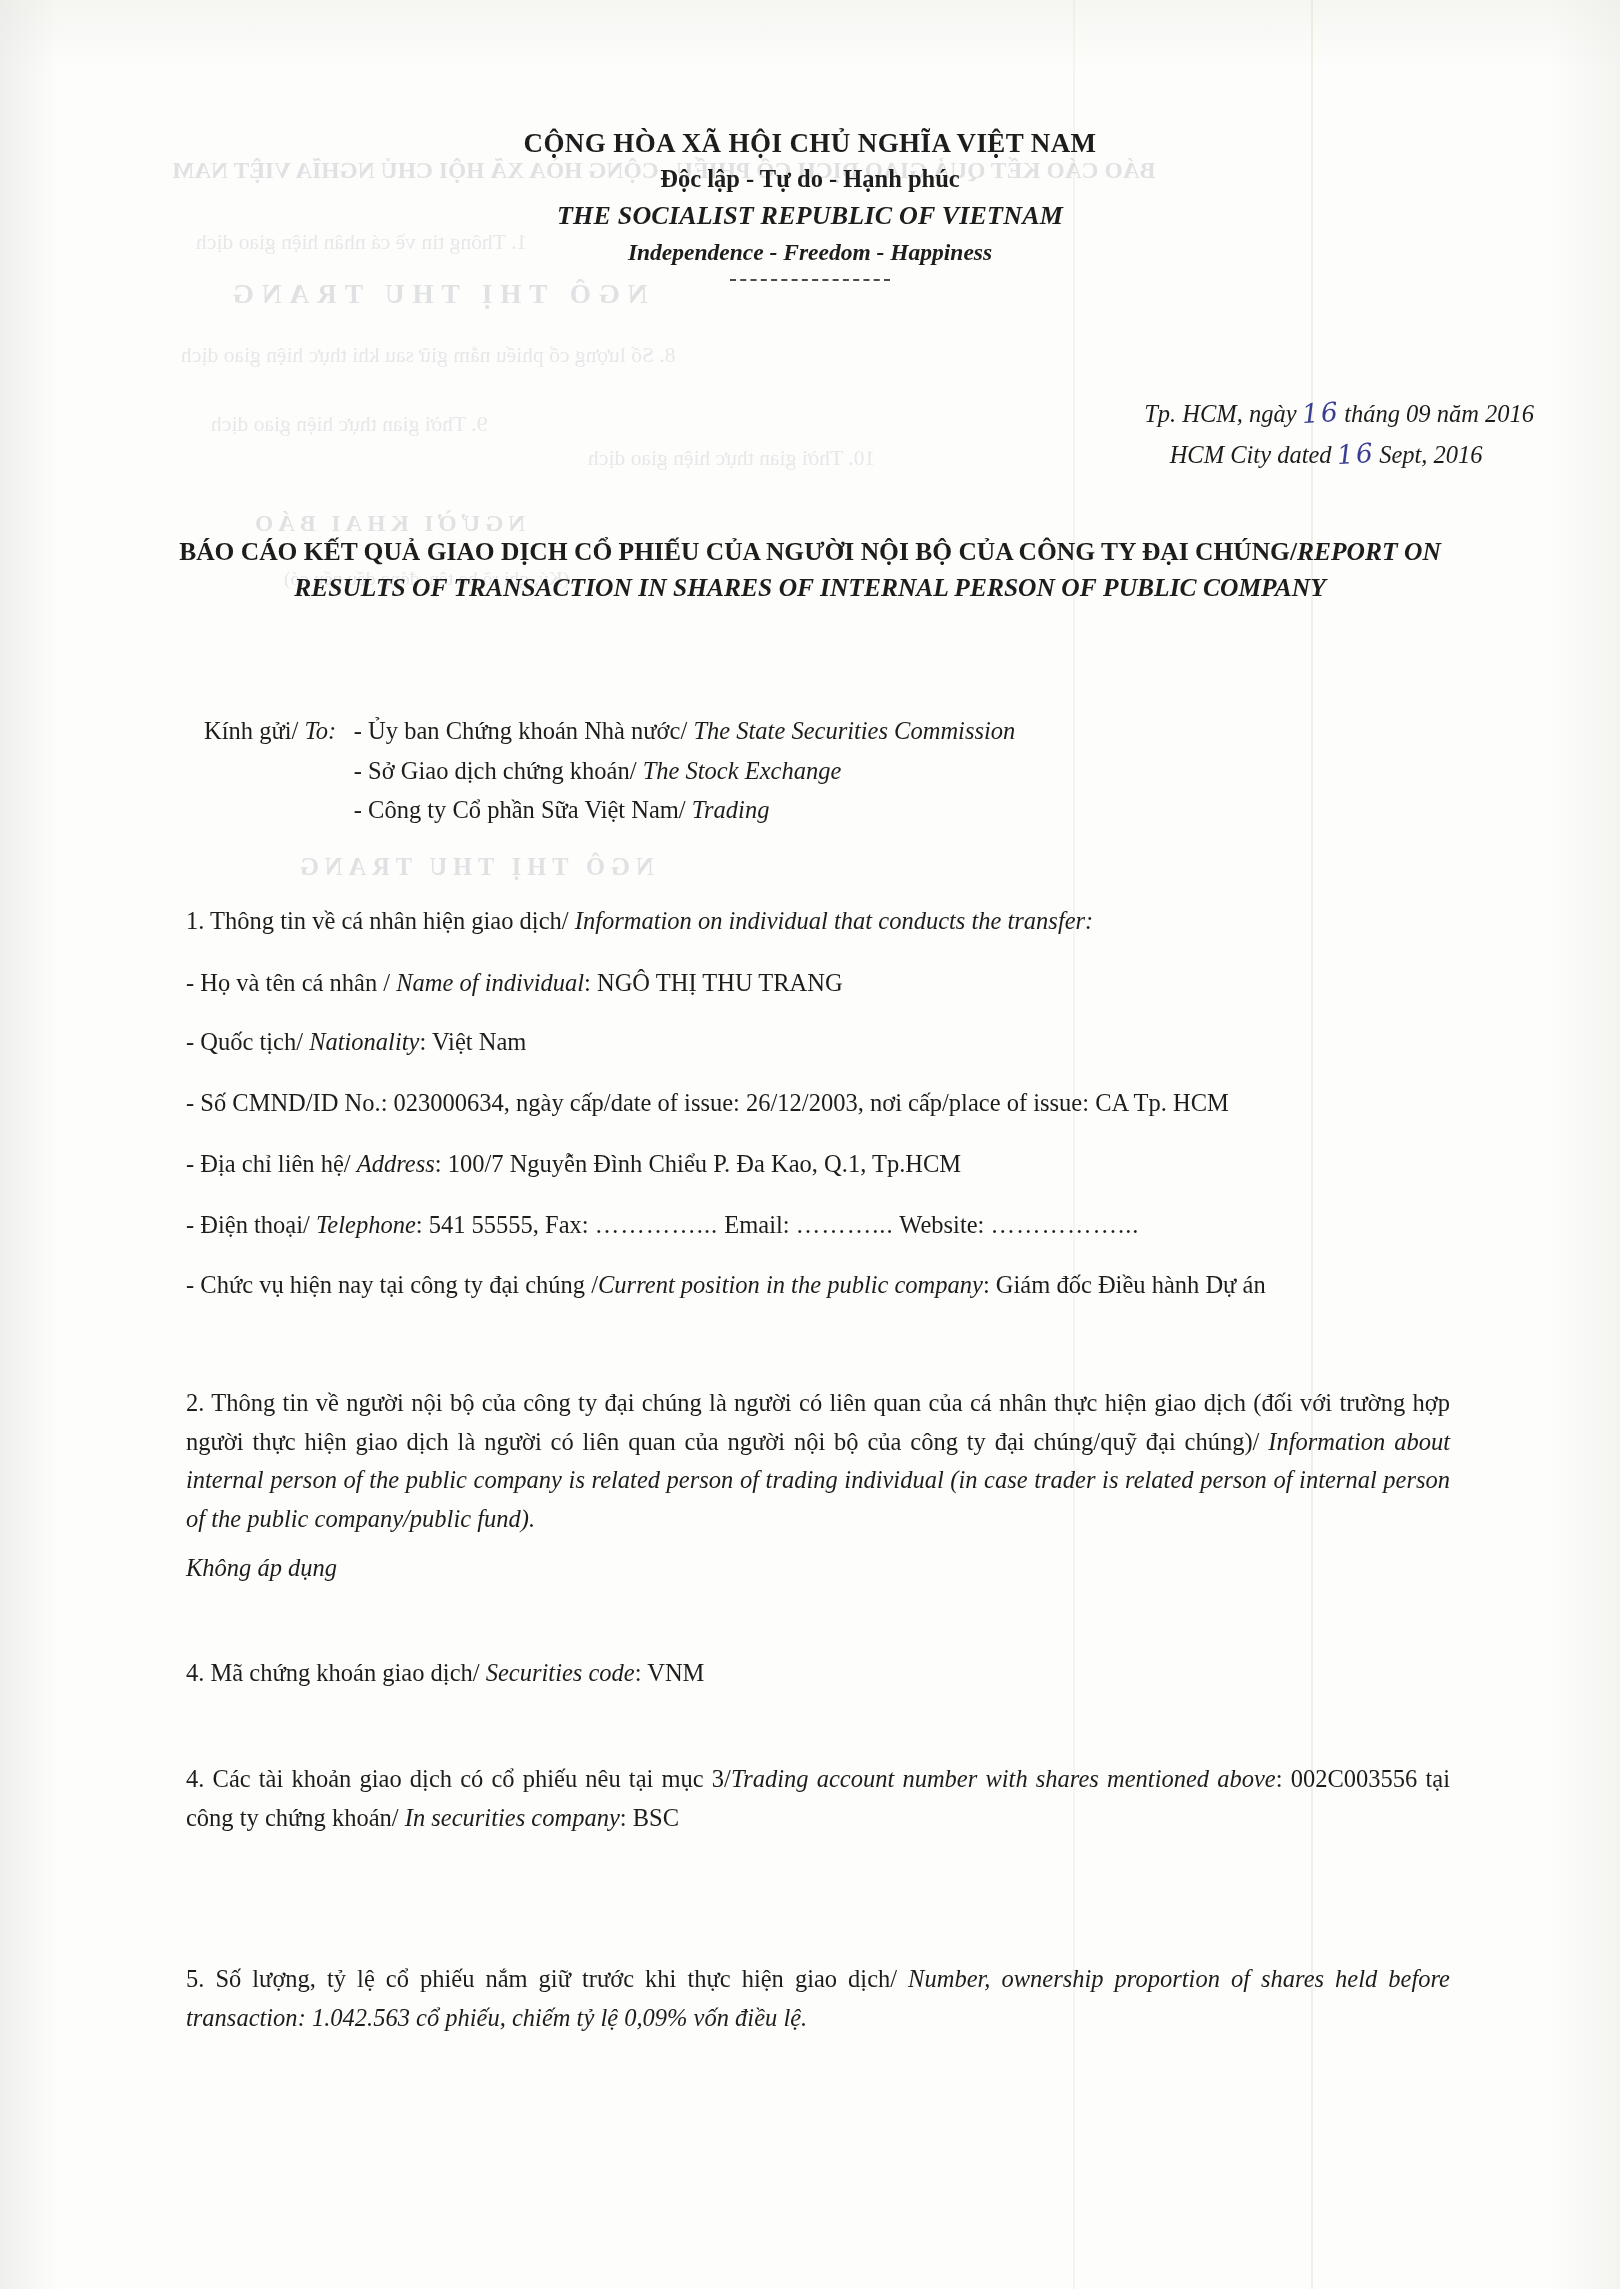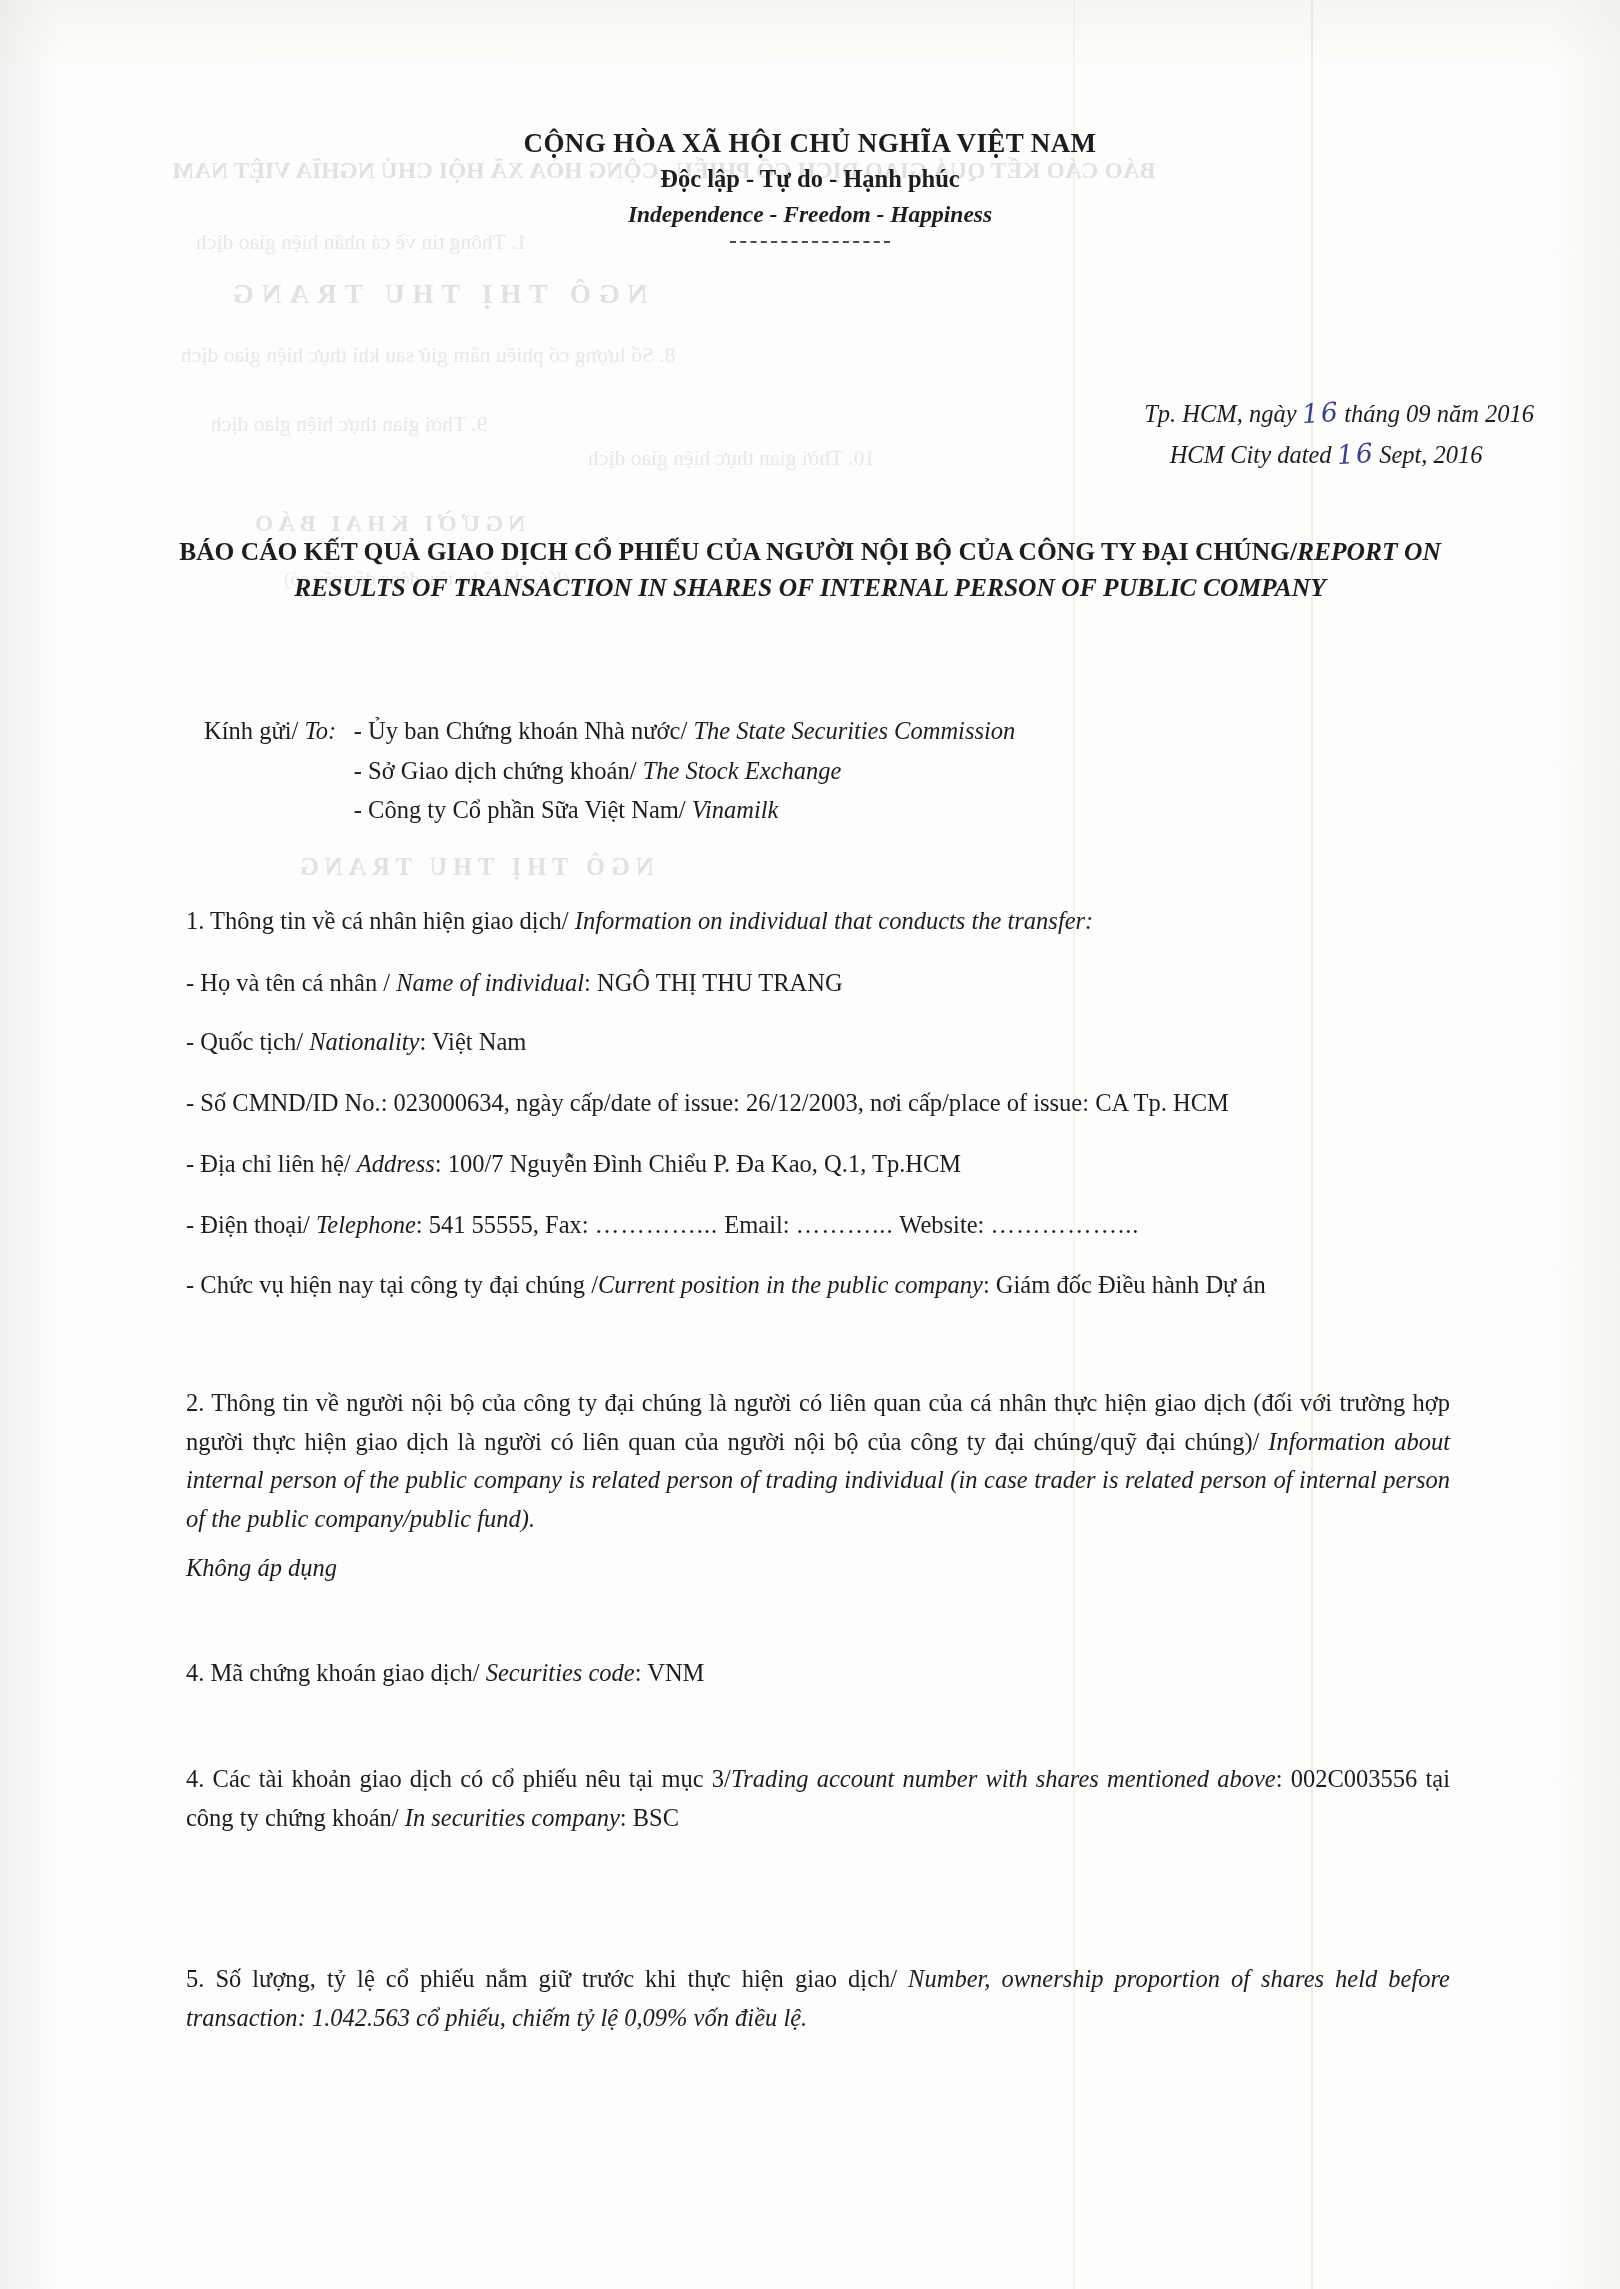--- a/index.html
+++ b/index.html
@@ -197,41 +197,42 @@
     <div class="ghost b" style="left:250px; top:510px; font-size:23.5px; letter-spacing:4.9px;">NGƯỜI KHAI BÁO</div>
     <div class="ghost" style="left:284px; top:568px; font-size:19.6px;">(Ký, ghi rõ họ tên, đóng dấu nếu có)</div>
     <div class="ghost b" style="left:294px; top:853px; font-size:24.5px; letter-spacing:5.9px;">NGÔ THỊ THU TRANG</div>
   </div>
 
   <div class="content">
 
     <div class="national-header">
       <div class="nh-line1">CỘNG HÒA XÃ HỘI CHỦ NGHĨA VIỆT NAM</div>
       <div class="nh-line2">Độc lập - Tự do - Hạnh phúc</div>
+      <div class="nh-line3">THE SOCIALIST REPUBLIC OF VIETNAM</div>
       <div class="nh-line4">Independence - Freedom - Happiness</div>
       <div class="divider-dashes"></div>
     </div>
 
     <div class="date-block">
       <div class="row1"><span>Tp. HCM, ngày</span><span class="ink">16</span><span>tháng 09 năm 2016</span></div>
       <div class="row2"><span>HCM City dated</span><span class="ink">16</span><span>Sept, 2016</span></div>
     </div>
 
     <div class="doc-title">
       <span>BÁO CÁO KẾT QUẢ GIAO DỊCH CỔ PHIẾU CỦA NGƯỜI NỘI BỘ CỦA CÔNG TY ĐẠI</span>
       <span>CHÚNG/</span><i>REPORT ON RESULTS OF TRANSACTION IN SHARES OF INTERNAL PERSON OF</i>
       <i>PUBLIC COMPANY</i>
     </div>
 
     <div class="recipients">
       <div class="recip-label"><span>Kính gửi/</span> <i>To:</i></div>
       <div class="recip-list">
         <div><span>- Ủy ban Chứng khoán Nhà nước/</span> <i>The State Securities Commission</i></div>
         <div><span>- Sở Giao dịch chứng khoán/</span> <i>The Stock Exchange</i></div>
-        <div><span>- Công ty Cổ phần Sữa Việt Nam/</span> <i>Vinamilk</i></div>
+        <div><span>- Công ty Cổ phần Sữa Việt Nam/</span> <i>Trading</i></div>
       </div>
     </div>
 
     <div class="body-block s1 tight"><span>1. Thông tin về cá nhân hiện giao dịch/</span> <i>Information on individual that conducts the transfer:</i></div>
 
     <div class="body-block s1-name tight"><span>- Họ và tên cá nhân /</span> <i>Name of individual</i><span>: NGÔ THỊ THU TRANG</span></div>
 
     <div class="body-block s1-nat tight"><span>- Quốc tịch/</span> <i>Nationality</i><span>: Việt Nam</span></div>
 
     <div class="body-block s1-id tight"><span>- Số CMND/ID No.: </span><span>023000634</span><span>, ngày cấp/date of issue: </span><span>26/12/2003</span><span>, nơi cấp/place of issue: </span><span>CA Tp. HCM</span></div>

